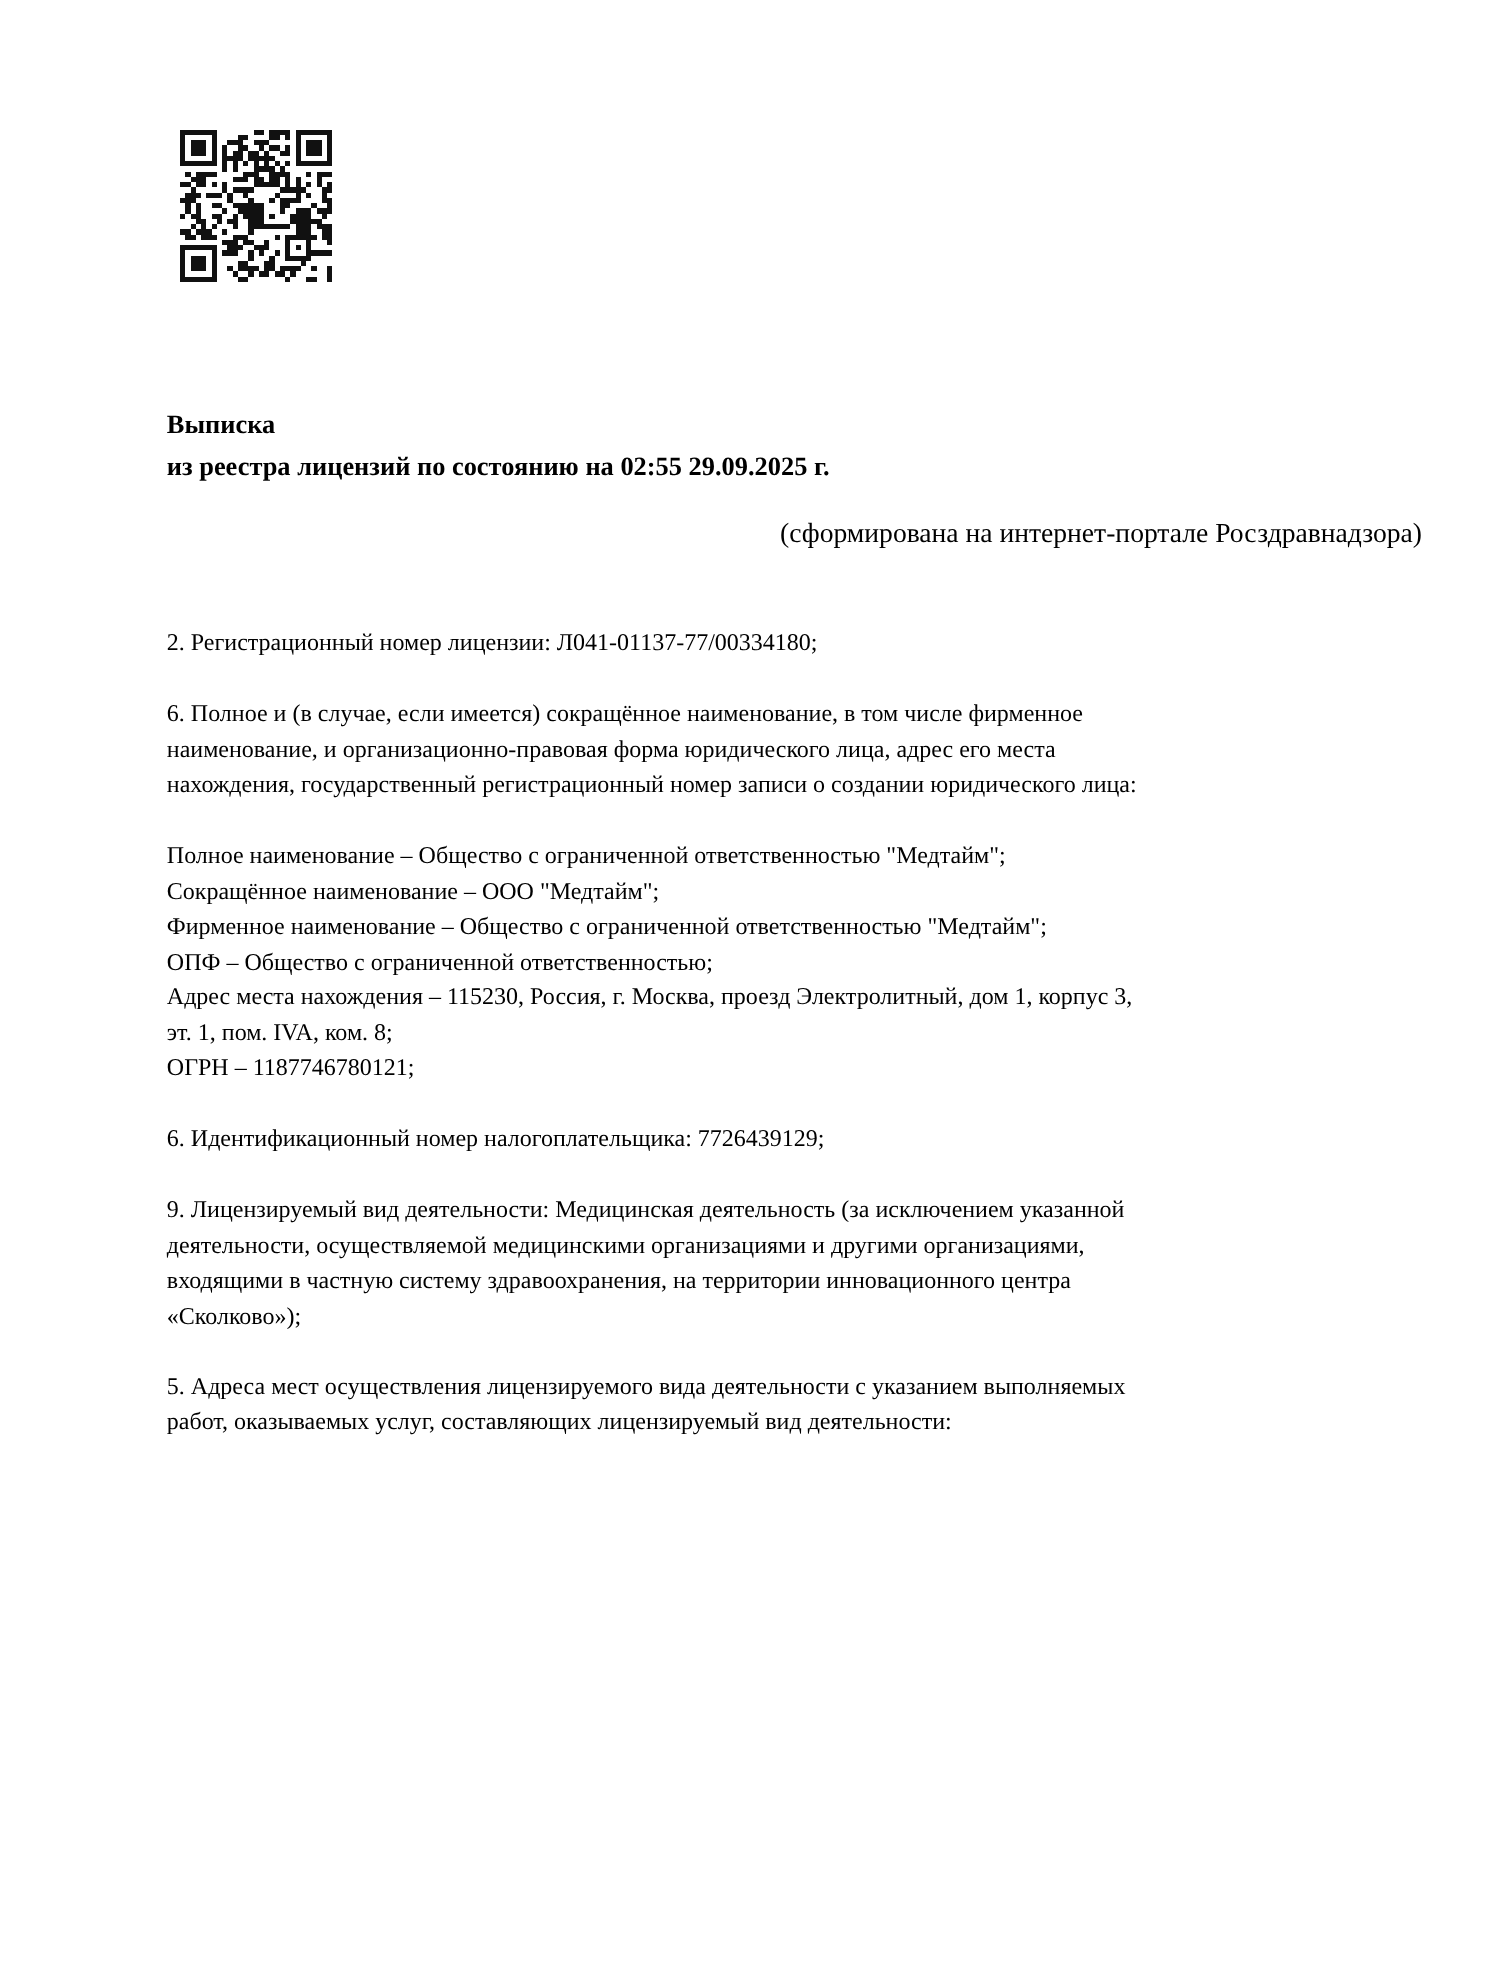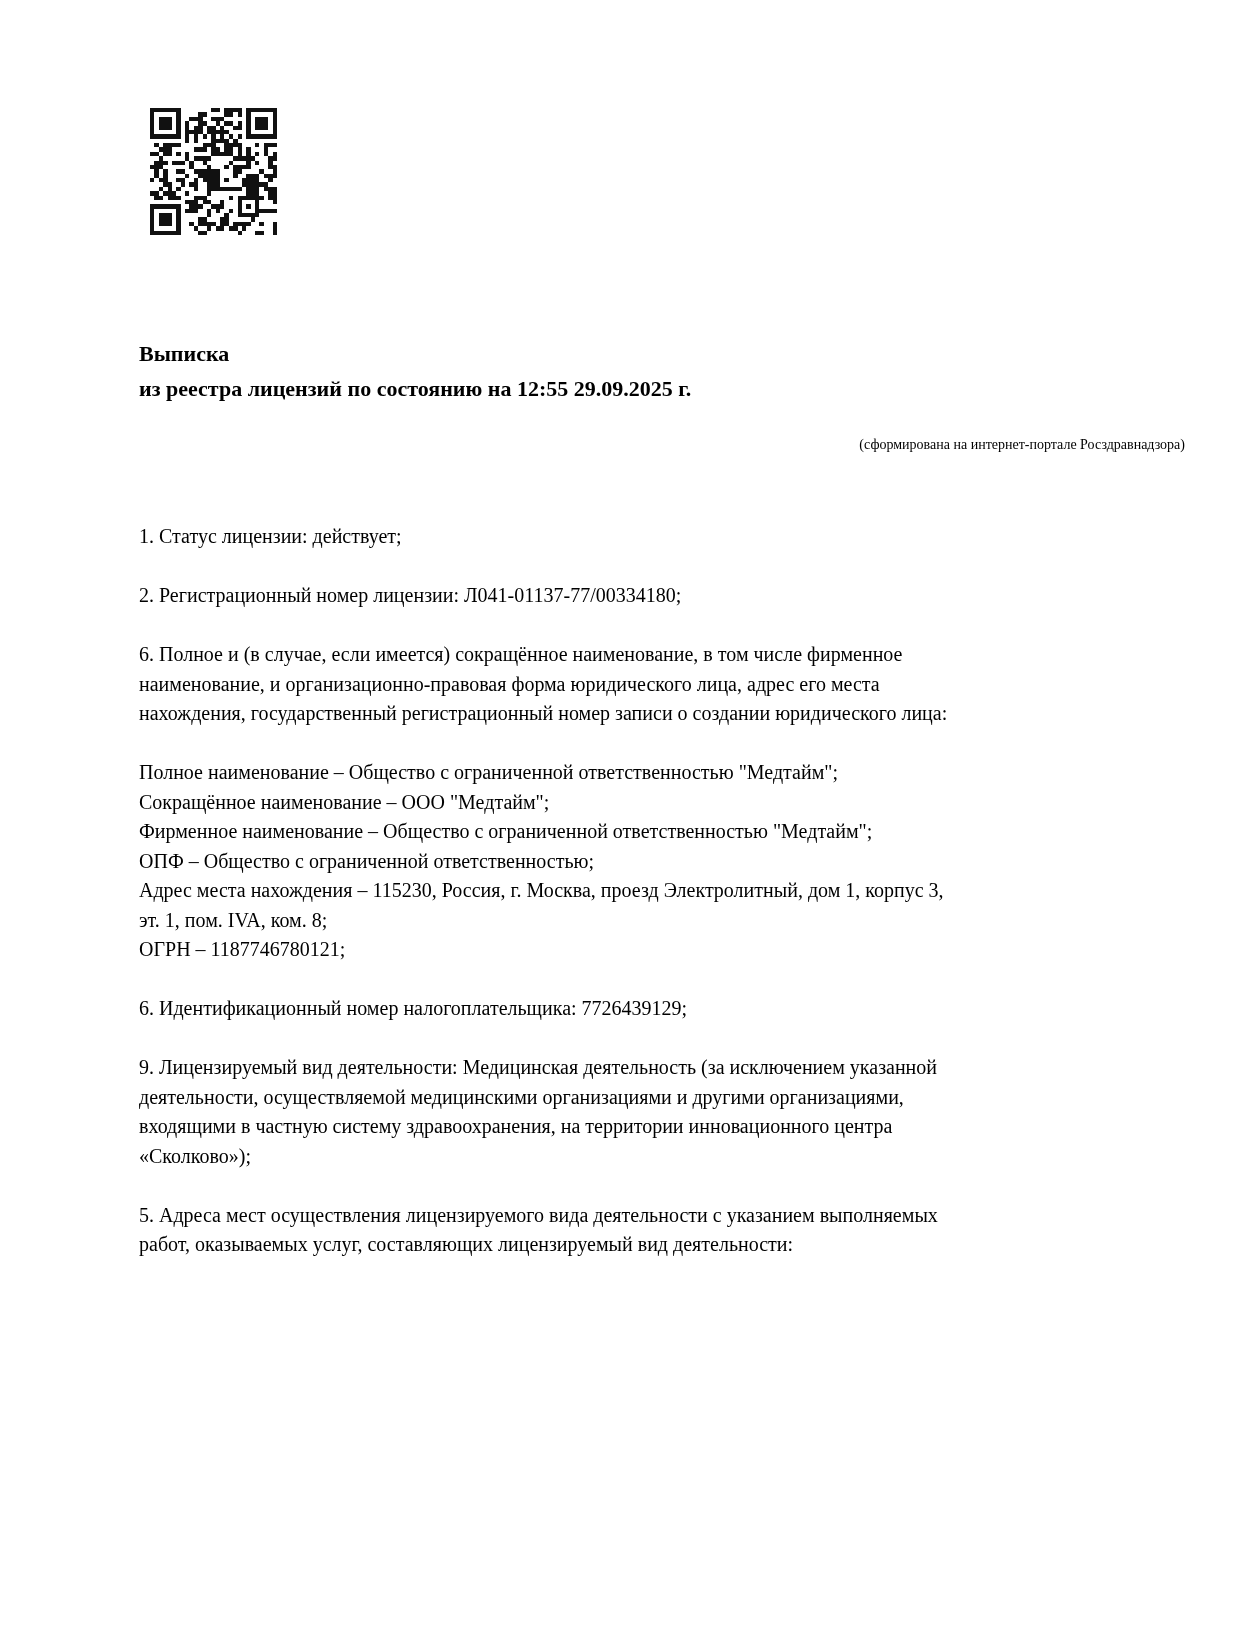--- a/index.html
+++ b/index.html
@@ -29,21 +29,21 @@
     font-weight: bold;
     font-size: 22px;
     line-height: 35px;
   }
   .formation-note {
     position: absolute;
     left: 139px;
     top: 433px;
     width: 1046px;
     text-align: right;
-    font-size: 14px;
+    font-size: 23px;
     line-height: 24px;
   }
   .body-text {
     position: absolute;
     left: 139px;
     top: 522px;
     width: 1046px;
     font-size: 20px;
     line-height: 29.5px;
   }
@@ -466,27 +466,26 @@
       <rect x="12" y="28" width="1" height="1"></rect>
       <rect x="20" y="28" width="1" height="1"></rect>
       <rect x="24" y="28" width="1" height="1"></rect>
       <rect x="25" y="28" width="1" height="1"></rect>
       <rect x="28" y="28" width="1" height="1"></rect>
     </svg>
   </div>
 
 <div class="title-block">
   <div>Выписка</div>
-  <div>из реестра лицензий по состоянию на 12:55 29.09.2025 г.</div>
+  <div>из реестра лицензий по состоянию на 02:55 29.09.2025 г.</div>
 </div>
 
 <div class="formation-note">(сформирована на интернет-портале Росздравнадзора)</div>
 
 <div class="body-text">
-  <p class="para">1. Статус лицензии: действует;</p>
   <p class="para">2. Регистрационный номер лицензии: Л041-01137-77/00334180;</p>
   <p class="para">6. Полное и (в случае, если имеется) сокращённое наименование, в том числе фирменное
 наименование, и организационно-правовая форма юридического лица, адрес его места
 нахождения, государственный регистрационный номер записи о создании юридического лица:</p>
   <p class="para">Полное наименование – Общество с ограниченной ответственностью "Медтайм";
 Сокращённое наименование – ООО "Медтайм";
 Фирменное наименование – Общество с ограниченной ответственностью "Медтайм";
 ОПФ – Общество с ограниченной ответственностью;
 Адрес места нахождения – 115230, Россия, г. Москва, проезд Электролитный, дом 1, корпус 3,
 эт. 1, пом. IVA, ком. 8;

